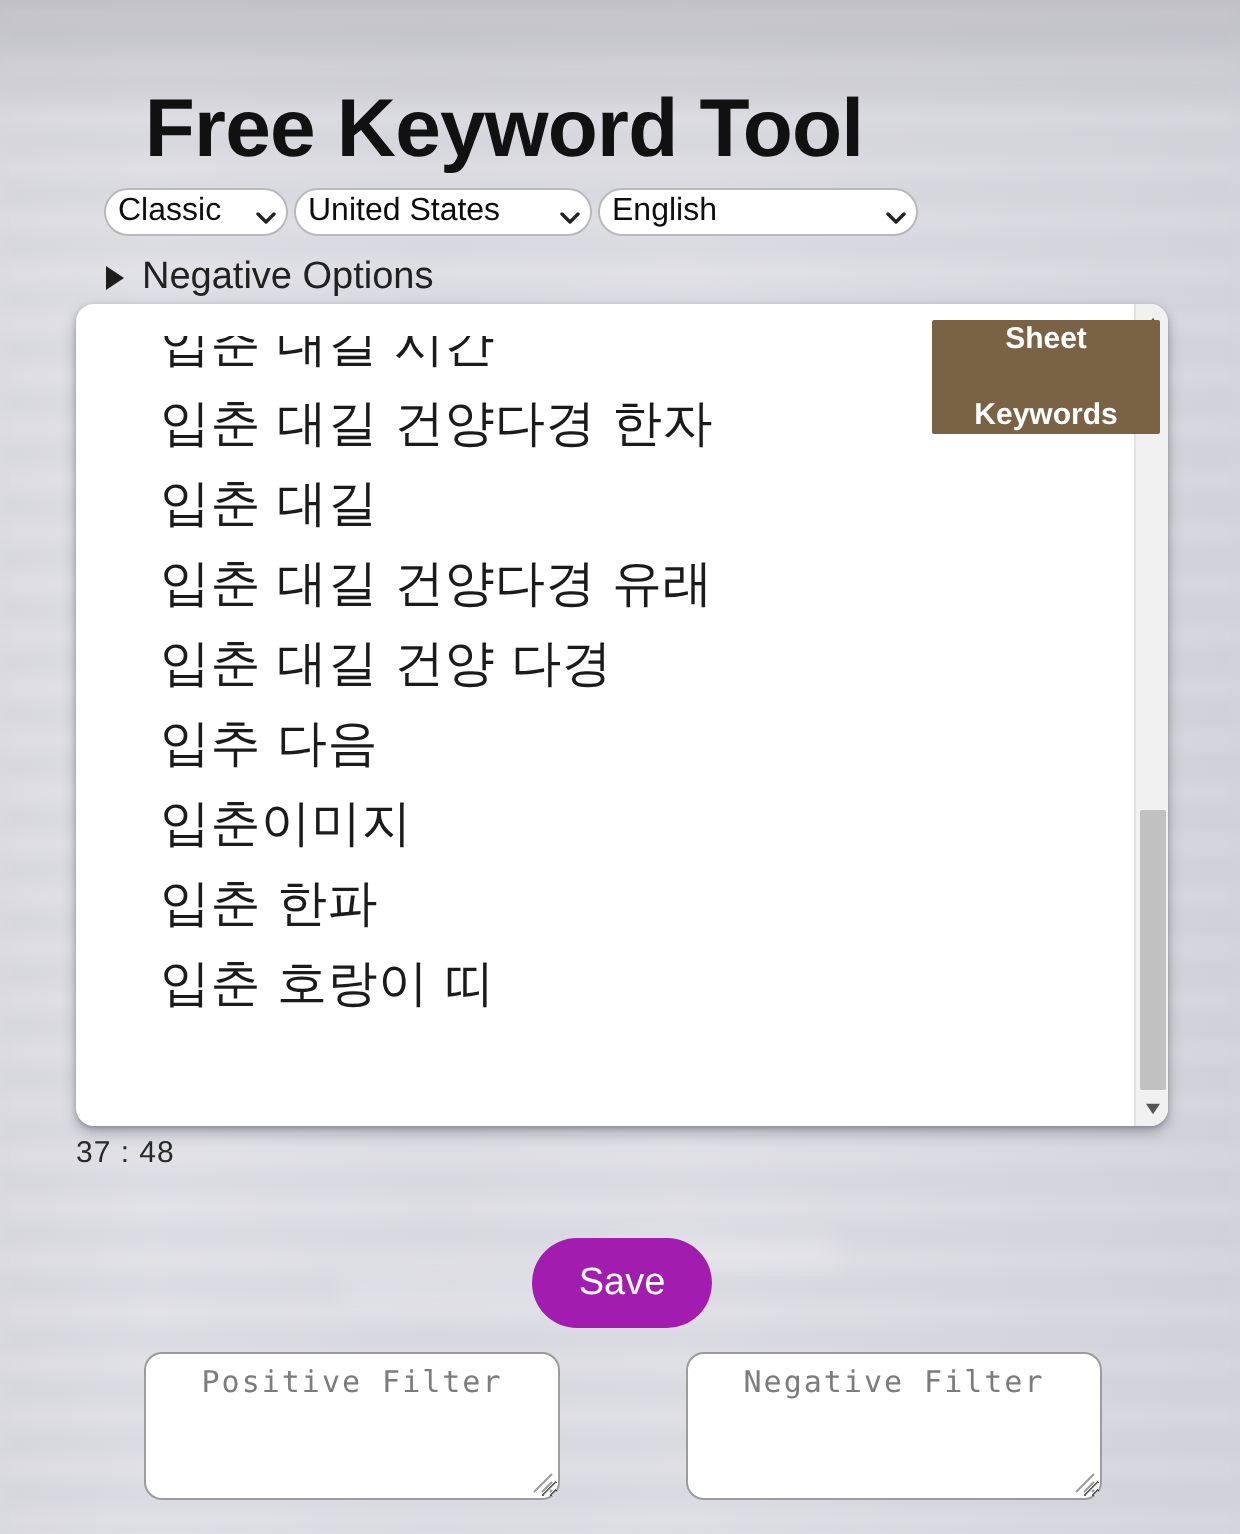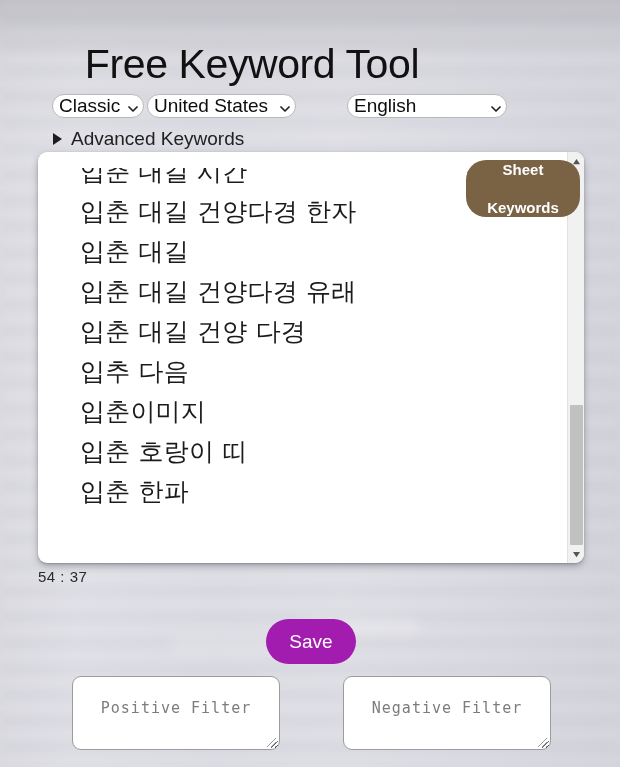--- a/index.html
+++ b/index.html
@@ -40,21 +40,21 @@
   }
 
   
   #page-title {
     position: absolute;
     top: 14px;
     left: 0;
     width: 504px;
     text-align: center;
     font-size: 41px;
-    font-weight: normal;
+    font-weight: bold;
     color: #111;
     letter-spacing: -0.4px;
     z-index: 5;
   }
 
   
   #selector-row {
     position: absolute;
     top: 94px;
     left: 52px;
@@ -63,39 +63,39 @@
     z-index: 6;
   }
   .native-select {
     appearance: none;
     -webkit-appearance: none;
     background: #ffffff;
     border: 1px solid #b9b9b9;
     border-radius: 12px;
     height: 24px;
     font-family: "Liberation Sans", sans-serif;
-    font-size: 19px;
+    font-size: 16px;
     color: #0d0d0d;
     padding: 0 22px 0 6px;
     line-height: 22px;
   }
   .select-wrap { position: relative; display: inline-block; }
   .select-wrap .chev {
     position: absolute;
     right: 7px;
     top: 50%;
     margin-top: -2px;
     width: 9px;
     height: 9px;
     pointer-events: none;
   }
   .select-wrap .chev svg { display: block; }
   #sel-mode   { width: 92px; }
   #sel-country{ width: 149px; }
-  #sel-lang   { width: 160px; margin-left: 48px; }
+  #sel-lang   { width: 160px; }
 
   
   #advanced-options {
     position: absolute;
     top: 128px;
     left: 53px;
     font-size: 19px;
     color: #212121;
     display: flex;
     align-items: center;
@@ -167,21 +167,21 @@
   
   #sheet-keywords-button {
     position: absolute;
     right: 40px;
     top: 160px;
     width: 114px;
     height: 57px;
     background: #7a6245;
     color: #ffffff;
     border: none;
-    border-radius: 20px;
+    border-radius: 1px;
     font-family: "Liberation Sans", sans-serif;
     font-size: 15px;
     font-weight: bold;
     line-height: 19px;
     text-align: center;
     z-index: 15;
     cursor: pointer;
     padding: 0 6px;
     display: flex;
     align-items: center;
@@ -257,21 +257,21 @@
     top: 676px;
     width: 208px;
     height: 74px;
     border: 1px solid #9c9c9c;
     border-radius: 9px;
     background: #ffffff;
     resize: both;
     font-family: "DejaVu Sans Mono", "Liberation Mono", monospace;
     font-size: 15px;
     color: #222;
-    padding: 22px 10px;
+    padding: 5px 10px;
     text-align: center;
     outline: none;
     z-index: 6;
   }
   .filter-textarea::placeholder {
     color: #7c7c7c;
     font-family: "DejaVu Sans Mono", "Liberation Mono", monospace;
     letter-spacing: 1px;
     text-align: center;
   }
@@ -327,35 +327,35 @@
     <span class="chev">
       <svg viewBox="0 0 10 10" width="10" height="10">
           <path d="M1 3 L5 7 L9 3" fill="none" stroke="#222" stroke-width="1.7" stroke-linecap="round" stroke-linejoin="round"></path>
         </svg>
     </span>
   </span>
 </div>
 
 <div id="advanced-options">
   <span id="advanced-caret"></span>
-  <span>Advanced Keywords</span>
+  <span>Negative Options</span>
 </div>
 
 <div id="keyword-panel">
   <div id="keyword-list">
     <div id="keyword-list-inner">
         <div class="kw-row">입춘 대길 시간</div>
         <div class="kw-row">입춘 대길 건양다경 한자</div>
         <div class="kw-row">입춘 대길</div>
         <div class="kw-row">입춘 대길 건양다경 유래</div>
         <div class="kw-row">입춘 대길 건양 다경</div>
         <div class="kw-row">입추 다음</div>
         <div class="kw-row">입춘이미지</div>
+        <div class="kw-row">입춘 한파</div>
         <div class="kw-row">입춘 호랑이 띠</div>
-        <div class="kw-row">입춘 한파</div>
       </div>
   </div>
 
   <div id="list-scrollbar">
     <div id="scroll-up-arrow">
       <svg viewBox="0 0 10 8" width="9" height="7">
           <path d="M5 1 L9 7 L1 7 Z" fill="#555"></path>
         </svg>
     </div>
     <div id="scroll-thumb"></div>
@@ -373,21 +373,21 @@
   </svg>
 </div>
 
 <button id="sheet-keywords-button">
   <span>
     <span>Sheet</span><br>
     <span>Keywords</span>
   </span>
 </button>
 
-<div id="keyword-counter">54 : 37</div>
+<div id="keyword-counter">37 : 48</div>
 
 <button id="save-button">Save</button>
 
 <textarea id="positive-filter" class="filter-textarea" placeholder="Positive Filter" style=""></textarea>
 <span class="resize-grip" style="left:264px; top:734px;">
   <svg viewBox="0 0 13 13" width="13" height="13">
       <path d="M12 3 L3 12 M12 7 L7 12 M12 11 L11 12" stroke="#9a9a9a" stroke-width="1" fill="none"></path>
     </svg>
 </span>
 

